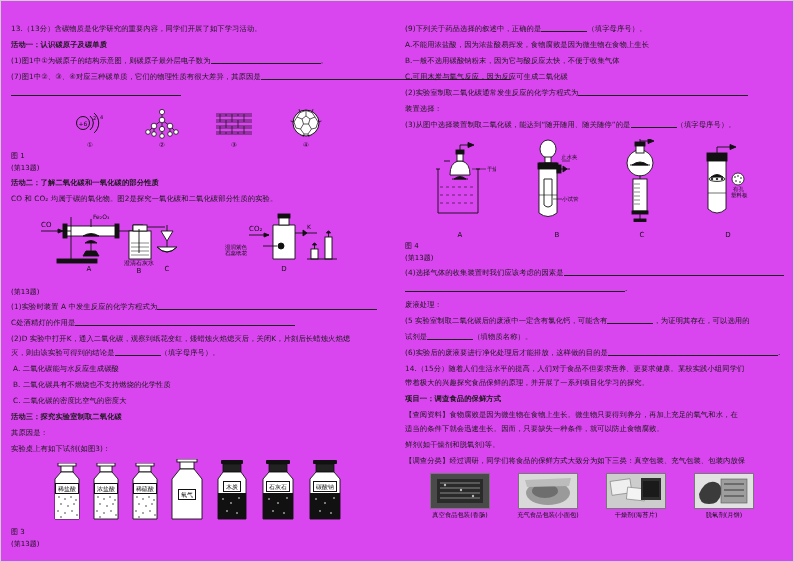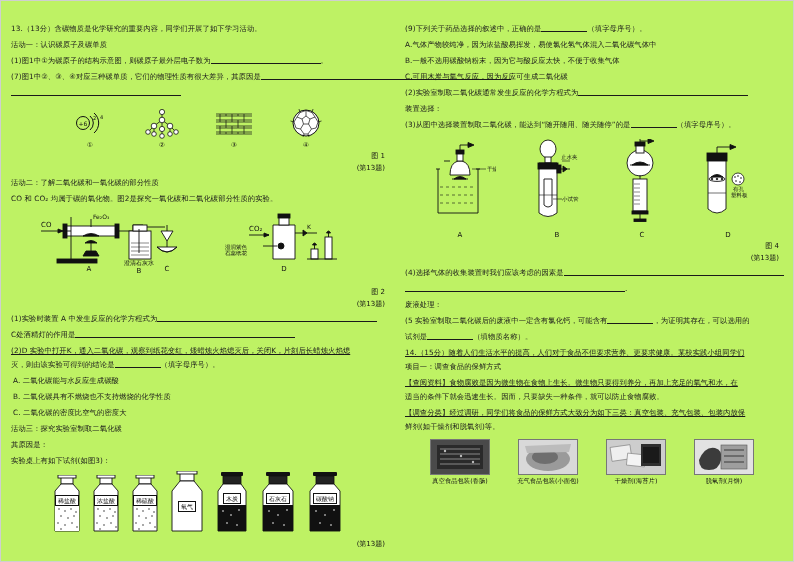--- a/index.html
+++ b/index.html
@@ -8,53 +8,53 @@
     background:#ffffff;
     font-family:"DejaVu Sans","Liberation Sans",sans-serif;
     color:#111;
     overflow:hidden;
   }
   #page{
     position:relative;
     width:794px;height:562px;
     box-sizing:border-box;
     border:1px solid #cfcfcf;
-    background:#bef264;
+    background:#d946ef;
   }
   .col{
     position:absolute;
     top:22px;
     width:374px;
     height:520px;
   }
   .col-left{left:10px;}
   .col-right{left:404px;}
   p{margin:0 0 5px 0;}
   .ln{
     font-size:7.3px;
     line-height:12px;
     letter-spacing:.1px;
     color:#1a1a1a;
     margin:0 0 4px 0;
     white-space:nowrap;
   }
-  .bold{font-weight:normal;}
+  .bold{font-weight:bold;}
   .blank{
     display:inline-block;
     border-bottom:1px solid #1a1a1a;
     height:8px;
     vertical-align:-1px;
   }
   .b-sm{width:46px;}
   .b-md{width:110px;}
   .b-lg{width:170px;}
   .b-xl{width:220px;}
   .b-full{width:250px;}
   .figcap{
-    text-align:right;
+    text-align:left;
     font-size:7px;
     line-height:10px;
     margin:2px 0 0 0;
   }
   .figwrap{margin:4px 0 4px 0;}
   .opt{margin-left:2px;}
 
   
   .fig1{
     display:flex;
@@ -110,21 +110,21 @@
     margin-top:6px;
   }
   .photo{text-align:center;width:74px;}
   .photo .pimg{
     width:58px;height:34px;
     margin:0 auto 2px auto;
     border:.7px solid #777;
     display:block;
   }
   .photo .pcap{font-size:6.3px;line-height:8px;white-space:nowrap;}
-  .tight{margin-bottom:2px;text-decoration:underline;}
+  .tight{margin-bottom:2px;}
 </style>
 </head>
 <body>
 
 <div id="page">
 
   <div class="col col-left">
 
     <p class="ln">13.（13分）含碳物质是化学研究的重要内容，同学们开展了如下学习活动。</p>
 
@@ -278,21 +278,20 @@
           <path d="M301.5 36 q2 -4 4 0 z" fill="#111"></path>
           <rect x="314" y="28" width="7" height="22" fill="#fff"></rect>
           <line x1="317.5" y1="24" x2="317.5" y2="28"></line>
           <path d="M315.5 24 q2 -4 4 0 z" fill="#111"></path>
           <line x1="296" y1="50" x2="326" y2="50"></line>
         </g>
         <text x="236" y="40" font-size="5.5" fill="#111" text-anchor="end" font-family="DejaVu Sans">湿润紫色</text>
         <text x="236" y="46" font-size="5.5" fill="#111" text-anchor="end" font-family="DejaVu Sans">石蕊纸花</text>
         <text x="273" y="62" font-size="7" fill="#111" text-anchor="middle" font-family="DejaVu Sans">D</text>
       </svg>
-      <div class="figcap">图 2</div>
       <div class="figcap">(第13题)</div>
     </div>
 
     <p class="ln"><span>(1)实验时装置 A 中发生反应的化学方程式为</span><span class="blank b-xl"></span></p>
 
     <p class="ln"><span>C处酒精灯的作用是</span><span class="blank b-xl"></span></p>
 
     <p class="ln tight">(2)D 实验中打开K，通入二氧化碳，观察到纸花变红，矮蜡烛火焰熄灭后，关闭K，片刻后长蜡烛火焰熄</p>
     <p class="ln"><span>灭，则由该实验可得到的结论是</span><span class="blank b-sm"></span><span>（填字母序号）。</span></p>
 
@@ -432,29 +431,30 @@
                 <circle cx="11" cy="40" r=".8"></circle>
                 <circle cx="20" cy="44" r=".8"></circle>
                 <circle cx="29" cy="39" r=".8"></circle>
                 <circle cx="15" cy="52" r=".8"></circle>
                 <circle cx="26" cy="54" r=".8"></circle>
               </g>
           </svg>
           <span class="blabel" style="top:22px">碳酸钠</span>
         </div>
       </div>
+      <div class="figcap">图 3</div>
       <div class="figcap">(第13题)</div>
     </div>
   </div>
 
   <div class="col col-right">
 
     <p class="ln"><span>(9)下列关于药品选择的叙述中，正确的是</span><span class="blank b-sm"></span><span>（填字母序号）。</span></p>
 
-    <p class="ln">A.气体产物较纯净，因为浓盐酸易挥发，易使氯化氢气体混入二氧化碳气体中</p>
+    <p class="ln">A.不能用浓盐酸，因为浓盐酸易挥发，食物腐败是因为微生物在食物上生长</p>
     <p class="ln">B.一般不选用碳酸钠粉末，因为它与酸反应太快，不便于收集气体</p>
     <p class="ln">C.可用木炭与氧气反应，因为反应可生成二氧化碳</p>
 
     <p class="ln"><span>(2)实验室制取二氧化碳通常发生反应的化学方程式为</span><span class="blank b-lg"></span></p>
 
     <p class="ln">装置选择：</p>
 
     <p class="ln"><span>(3)从图中选择装置制取二氧化碳，能达到“随开随用、随关随停”的是</span><span class="blank b-sm"></span><span>（填字母序号）。</span></p>
 
     <div class="figwrap">
@@ -581,28 +581,30 @@
     </div>
 
     <p class="ln"><span>(4)选择气体的收集装置时我们应该考虑的因素是</span><span class="blank b-xl"></span></p>
     <p class="ln"><span class="blank b-xl"></span>.</p>
 
     <p class="ln">废液处理：</p>
 
     <p class="ln"><span>(5 实验室制取二氧化碳后的废液中一定含有氯化钙，可能含有</span><span class="blank b-sm"></span><span>，为证明其存在，可以选用的</span></p>
     <p class="ln"><span>试剂是</span><span class="blank b-sm"></span><span>（填物质名称）。</span></p>
 
+    <p class="ln"><span>(6)实验后的废液要进行净化处理后才能排放，这样做的目的是</span><span class="blank b-lg"></span>.</p>
 
     <p class="ln tight">14.（15分）随着人们生活水平的提高，人们对于食品不但要求营养、更要求健康。某校实践小组同学们</p>
+    <p class="ln">带着极大的兴趣探究食品保鲜的原理，并开展了一系列项目化学习的探究。</p>
 
     <p class="ln bold">项目一：调查食品的保鲜方式</p>
     <p class="ln tight">【查阅资料】食物腐败是因为微生物在食物上生长。微生物只要得到养分，再加上充足的氧气和水，在</p>
     <p class="ln">适当的条件下就会迅速生长。因而，只要缺失一种条件，就可以防止食物腐败。</p>
+    <p class="ln">鲜剂(如干燥剂和脱氧剂)等。</p>
     <p class="ln tight">【调查分类】经过调研，同学们将食品的保鲜方式大致分为如下三类：真空包装、充气包装、包装内放保</p>
-    <p class="ln">鲜剂(如干燥剂和脱氧剂)等。</p>
 
     <div class="photos">
       <div class="photo">
         <svg class="pimg" viewBox="0 0 58 34">
           <rect width="58" height="34" fill="#4a4a4a"></rect>
           <rect x="6" y="5" width="46" height="24" fill="#2a2a2a"></rect>
           <g stroke="#888" stroke-width="1.2">
             <line x1="9" y1="9" x2="49" y2="9"></line>
               <line x1="9" y1="14" x2="49" y2="14"></line>
             <line x1="9" y1="19" x2="49" y2="19"></line>

